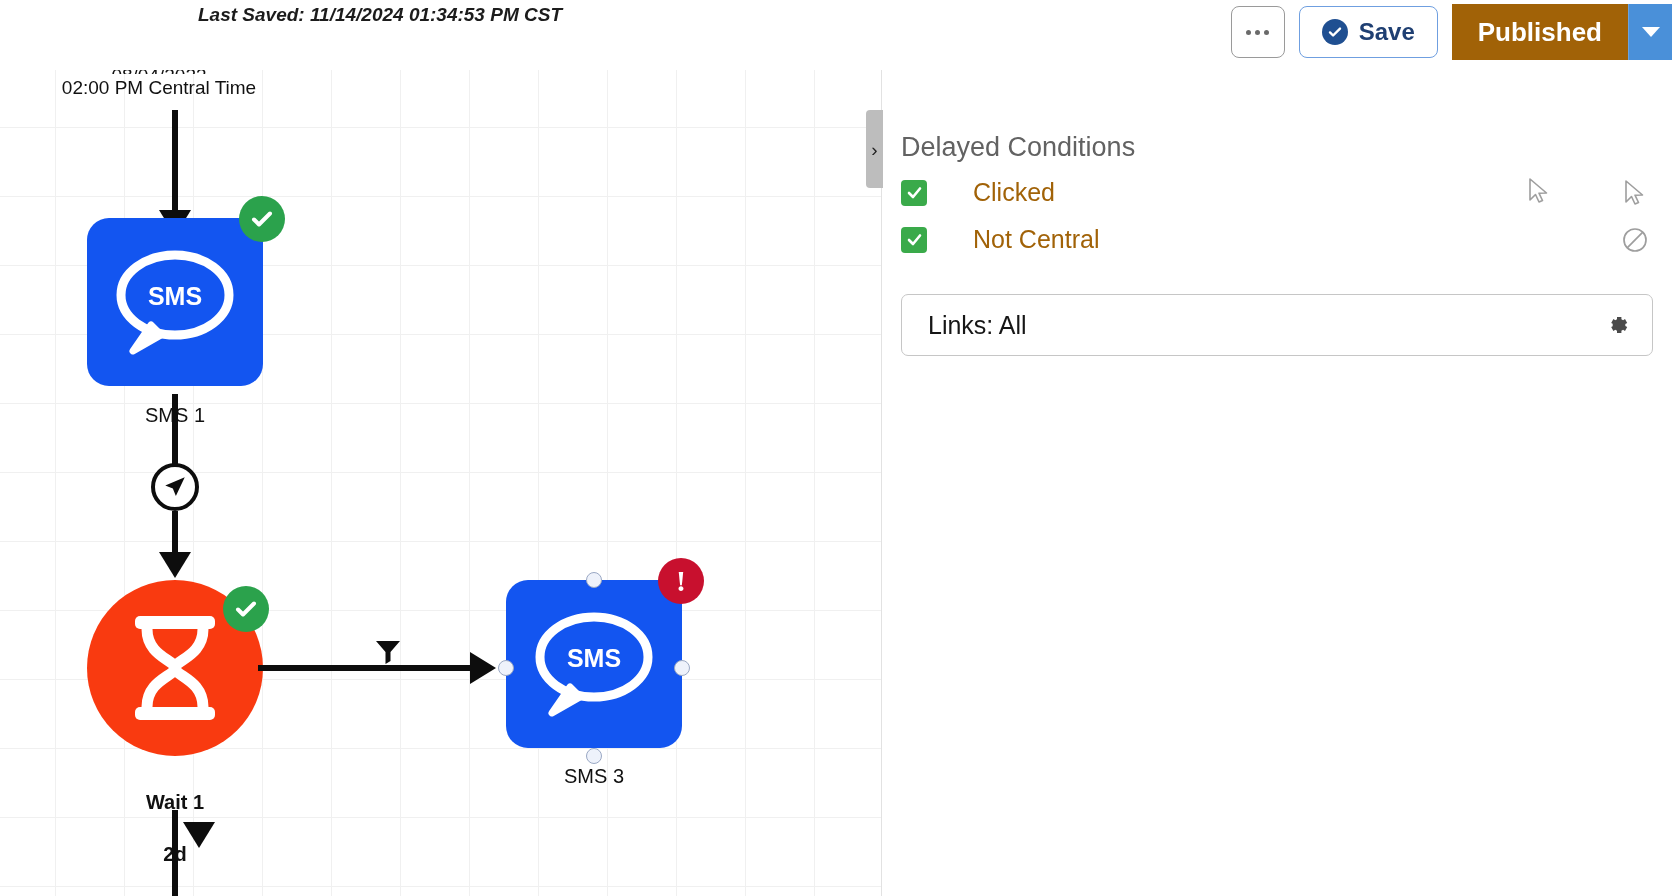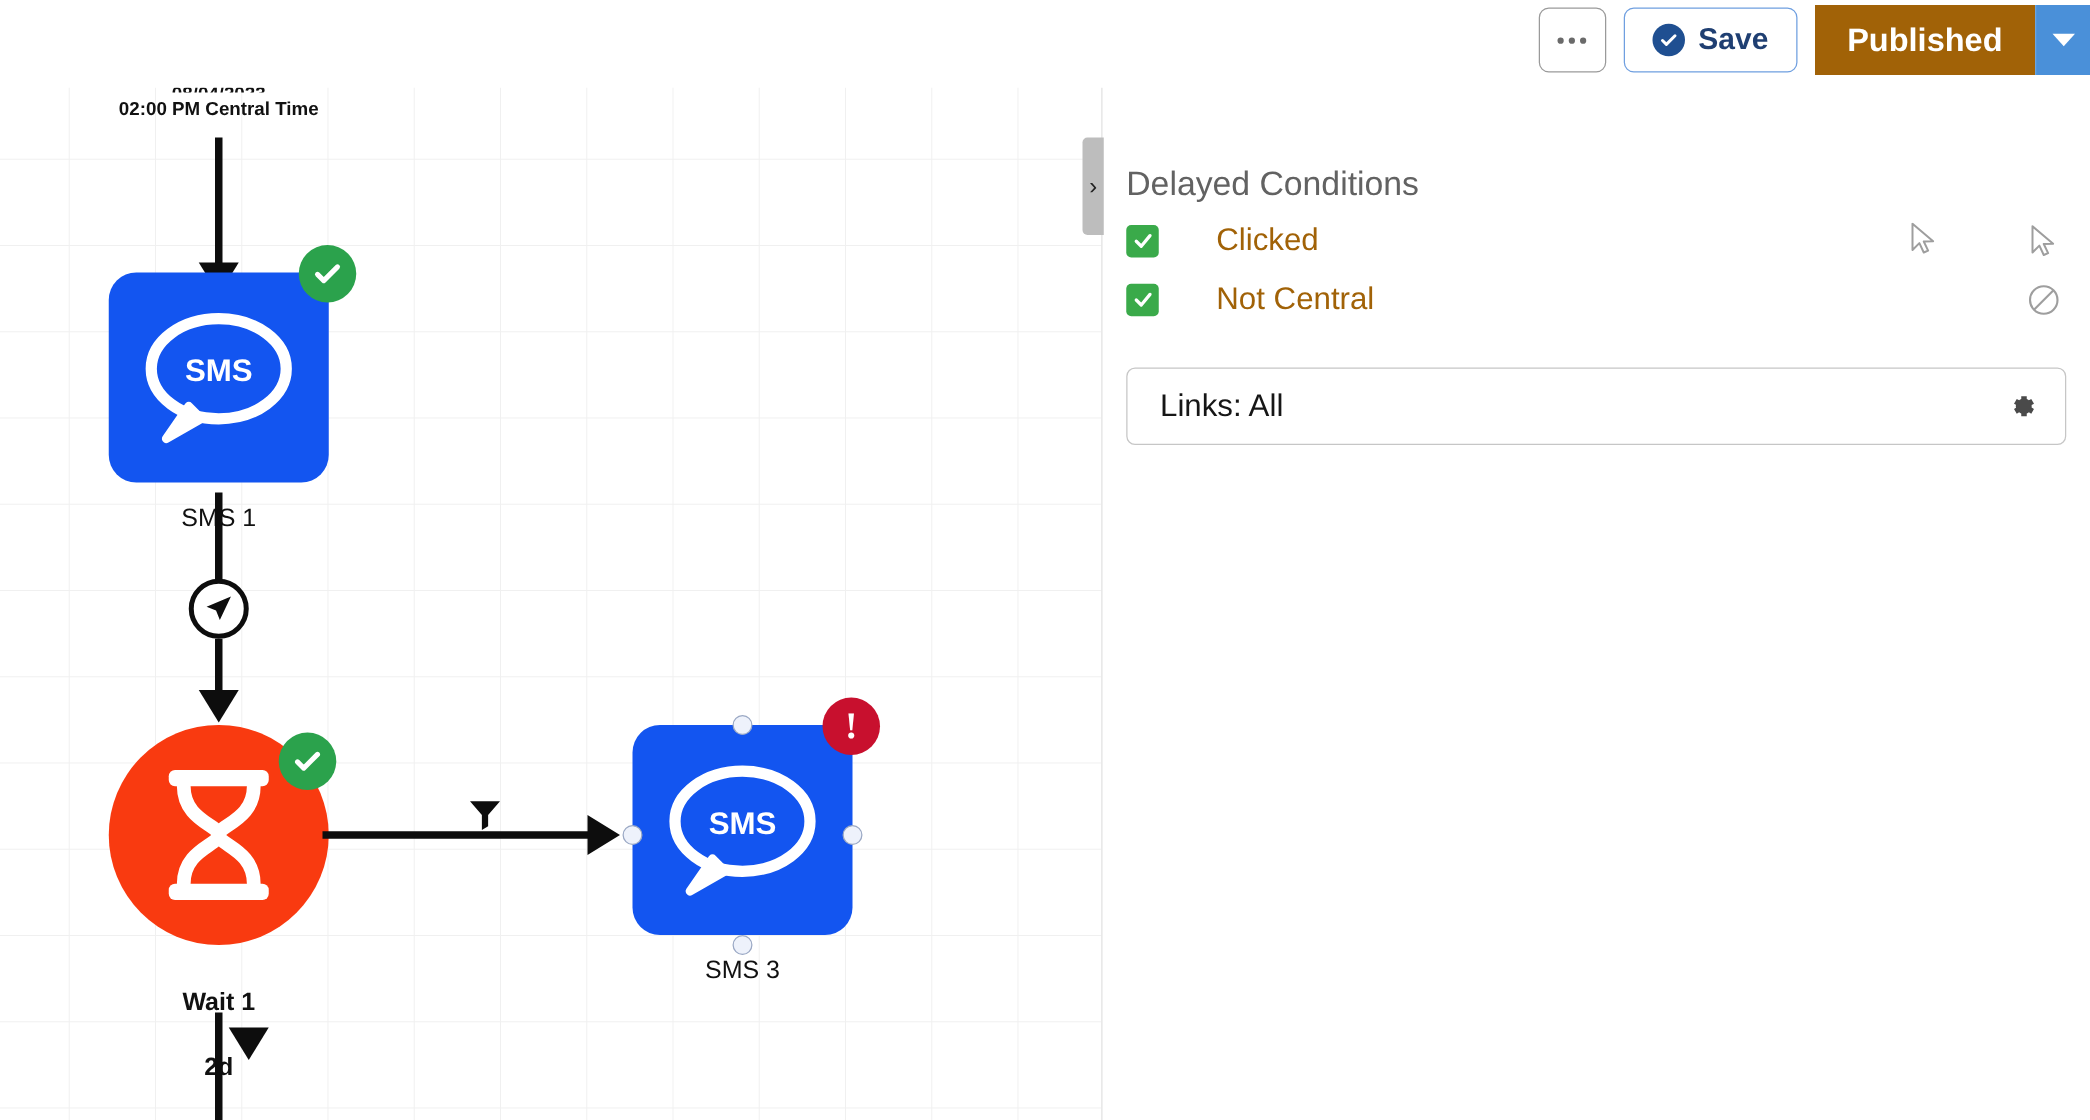--- a/index.html
+++ b/index.html
@@ -74,22 +74,22 @@
     background-color: #ffffff;
     background-image:
       linear-gradient(to right, #f0f0f0 1px, transparent 1px),
       linear-gradient(to bottom, #f0f0f0 1px, transparent 1px);
     background-size: 69px 69px;
     background-position: -14px -12px;
     overflow: hidden;
     border-right: 1px solid #e2e2e2;
   }
   .canvas-top-text {
-    position: absolute; left: 44px; top: -8px; width: 262px; text-align: center;
-    font-size: 15px; color: #111; line-height: 28px; font-weight: bold;
+    position: absolute; left: 28px; top: -8px; width: 262px; text-align: center;
+    font-size: 19px; color: #111; line-height: 28px;
   }
   .canvas-top-text .clipped { display:block; height: 12px; overflow:hidden; }
 
   .node { position: absolute; }
 
   .sms-node {
     width: 176px; height: 168px; border-radius: 22px; background: #1355f0;
     display: flex; align-items: center; justify-content: center;
   }
   .wait-node {
@@ -182,20 +182,21 @@
 
   .mouse-cursor { position: absolute; left: 1528px; top: 178px; }
 </style>
 </head>
 <body>
 
 <div id="app">
 
   <div class="header">
     <div class="header-titles">
+      <div class="doc-subtitle">Last Saved: 11/14/2024 01:34:53 PM CST</div>
     </div>
 
     <div class="header-actions">
       <div class="btn-more">
         <span class="dots">
             <i></i>
             <i></i>
             <i></i>
           </span>
       </div>

